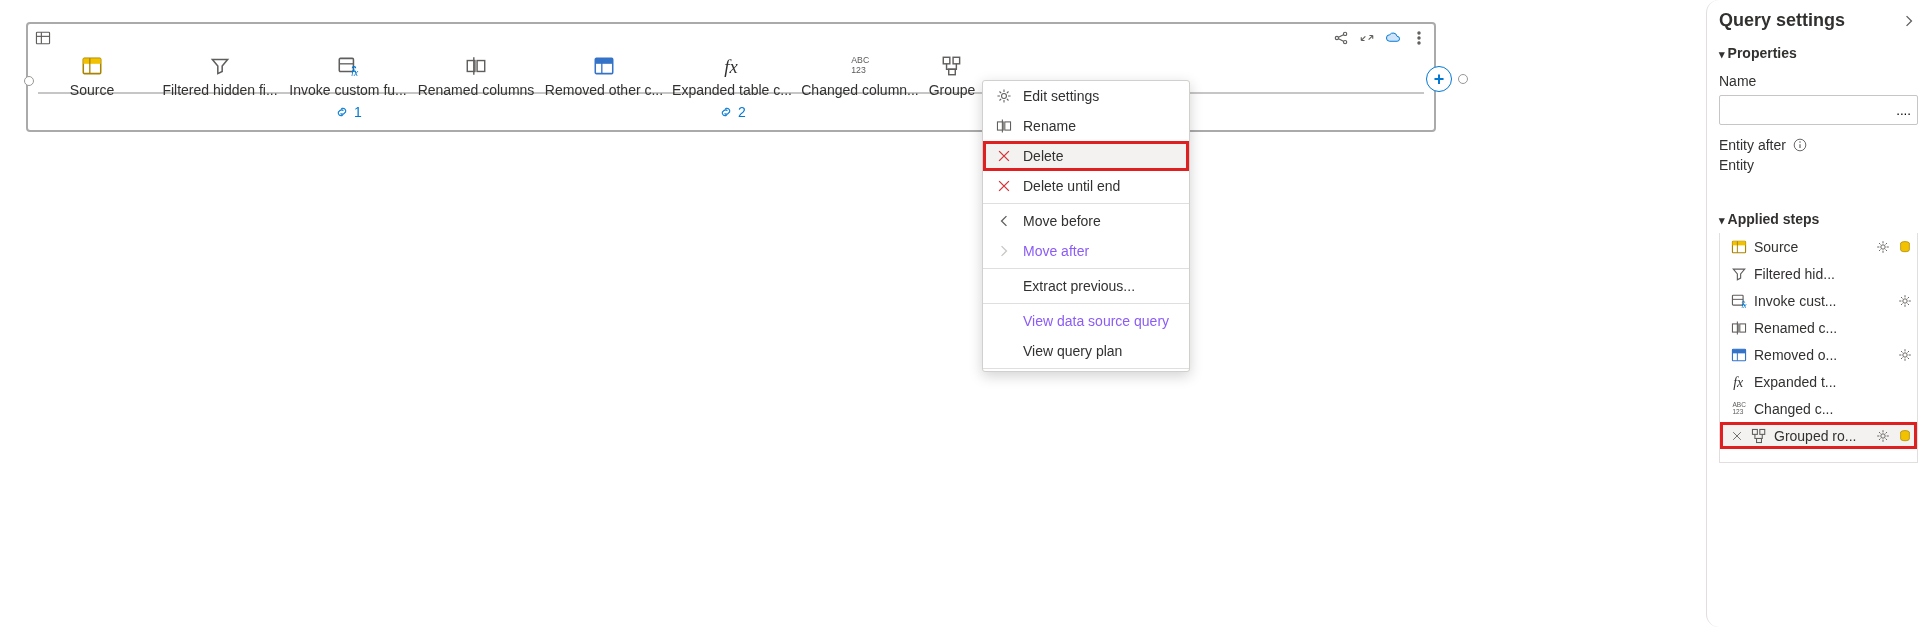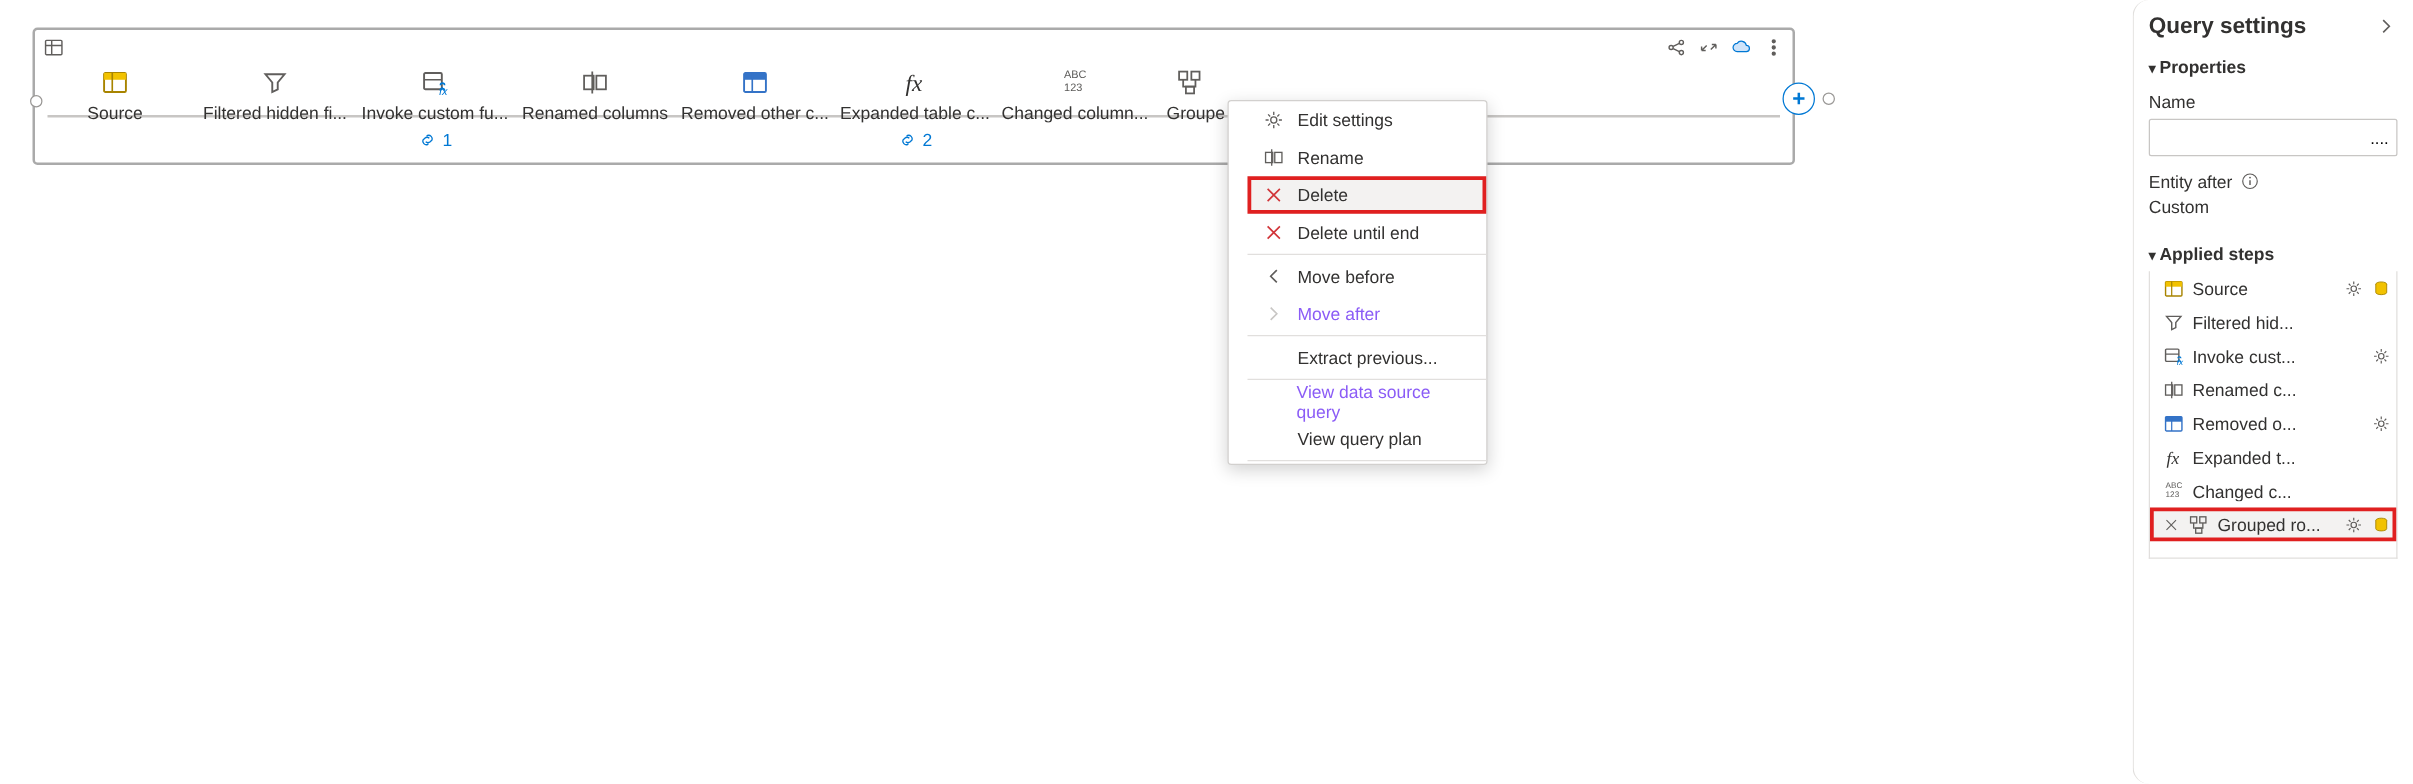--- a/index.html
+++ b/index.html
@@ -20,21 +20,21 @@
     .step-subcount { color:#0078d4; stroke:#0078d4; fill:none; display:flex; justify-content:center; gap:4px; margin-top:6px; }
     .rail { position:absolute; top:38px; left:10px; right:10px; height:1.5px; background:#c8c6c4; z-index:-1; }
     .step-icon { display:flex; justify-content:center; }
 
     .port-left { position:absolute; left:-4px; top:52px; width:10px; height:10px; border:1.5px solid #9a9896; border-radius:50%; background:#fff; }
     .port-right-plus { position:absolute; right:-34px; top:42px; display:flex; align-items:center; gap:6px; }
     .circleport { width:10px; height:10px; border:1.5px solid #9a9896; border-radius:50%; background:#fff; display:inline-block; }
     .plusbtn { width:26px; height:26px; border:1px solid #0078d4; border-radius:50%; background:#fff; color:#0078d4; display:flex; align-items:center; justify-content:center; font-weight:bold; font-size:18px; }
 
     
-    .ctx { position:absolute; left:982px; top:80px; width:208px; background:#fff; border:1px solid #d2d0ce; border-radius:3px; box-shadow:0 4px 14px rgba(0,0,0,.18);padding-left:15px; }
+    .ctx { position:absolute; left:982px; top:80px; width:208px; background:#fff; border:1px solid #d2d0ce; border-radius:3px; box-shadow:0 4px 14px rgba(0,0,0,.18); }
     .ctx-item { display:flex; align-items:center; gap:10px; height:30px; padding:0 12px; cursor:pointer; }
     .ctx-item.disabled { color:#8b5cf6; cursor:default; }
     .ctx-item.highlight { outline:3px solid #e02020; outline-offset:-3px; background:#f3f2f1; }
     .ctx-sep { height:1px; background:#e1dfdd; margin:2px 0; }
 
     
     .rp-title { font-weight:600; font-size:18px; display:flex; justify-content:space-between; align-items:center; }
     .rp-sec { margin-top:14px; font-weight:600; cursor:pointer; }
     .rp-sec::before { content:"▾ "; font-size:11px; }
     .rp-input { width:100%; height:30px; border:1px solid #c8c6c4; border-radius:2px; margin-top:6px; padding:0 6px; text-align:right; }
@@ -242,21 +242,21 @@
             </div>
         </div>
         <div class="step">
           <div class="step-icon">
               <svg width="26" height="24" viewBox="0 0 22 22">
                 <use href="#i-abc123"></use>
               </svg>
             </div>
           <div class="step-label">Changed column...</div>
         </div>
-        <div class="step" style="text-align:right;width:56px">
+        <div class="step" style="text-align:center;width:56px">
           <div class="step-icon">
               <svg width="26" height="24" viewBox="0 0 22 22">
                 <use href="#i-group"></use>
               </svg>
             </div>
           <div class="step-label">Groupe</div>
         </div>
       </div>
     </div>
 
@@ -329,23 +329,23 @@
         <span>Name</span>
       </div>
     <input class="rp-input" value="...." style="">
 
     <div class="rp-fieldlbl">
         <span>Entity after</span>
       <svg width="16" height="16" viewBox="0 0 22 22">
           <use href="#i-info"></use>
         </svg>
       </div>
-    <div style="margin-top:4px">Custom</div>
-
-    <div class="rp-sec" style="margin-top:22px">Applied steps</div>
+    <div style="margin-top:4px">Entity</div>
+
+    <div class="rp-sec" style="margin-top:38px">Applied steps</div>
     <div class="steps-list">
       <div class="srow">
           <svg width="18" height="18" viewBox="0 0 22 22">
             <use href="#i-table-y"></use>
           </svg>
           <span class="txt">Source</span>
           <span class="srow-spacer"></span>
           <svg width="16" height="16" viewBox="0 0 22 22">
             <use href="#i-gear"></use>
           </svg>

